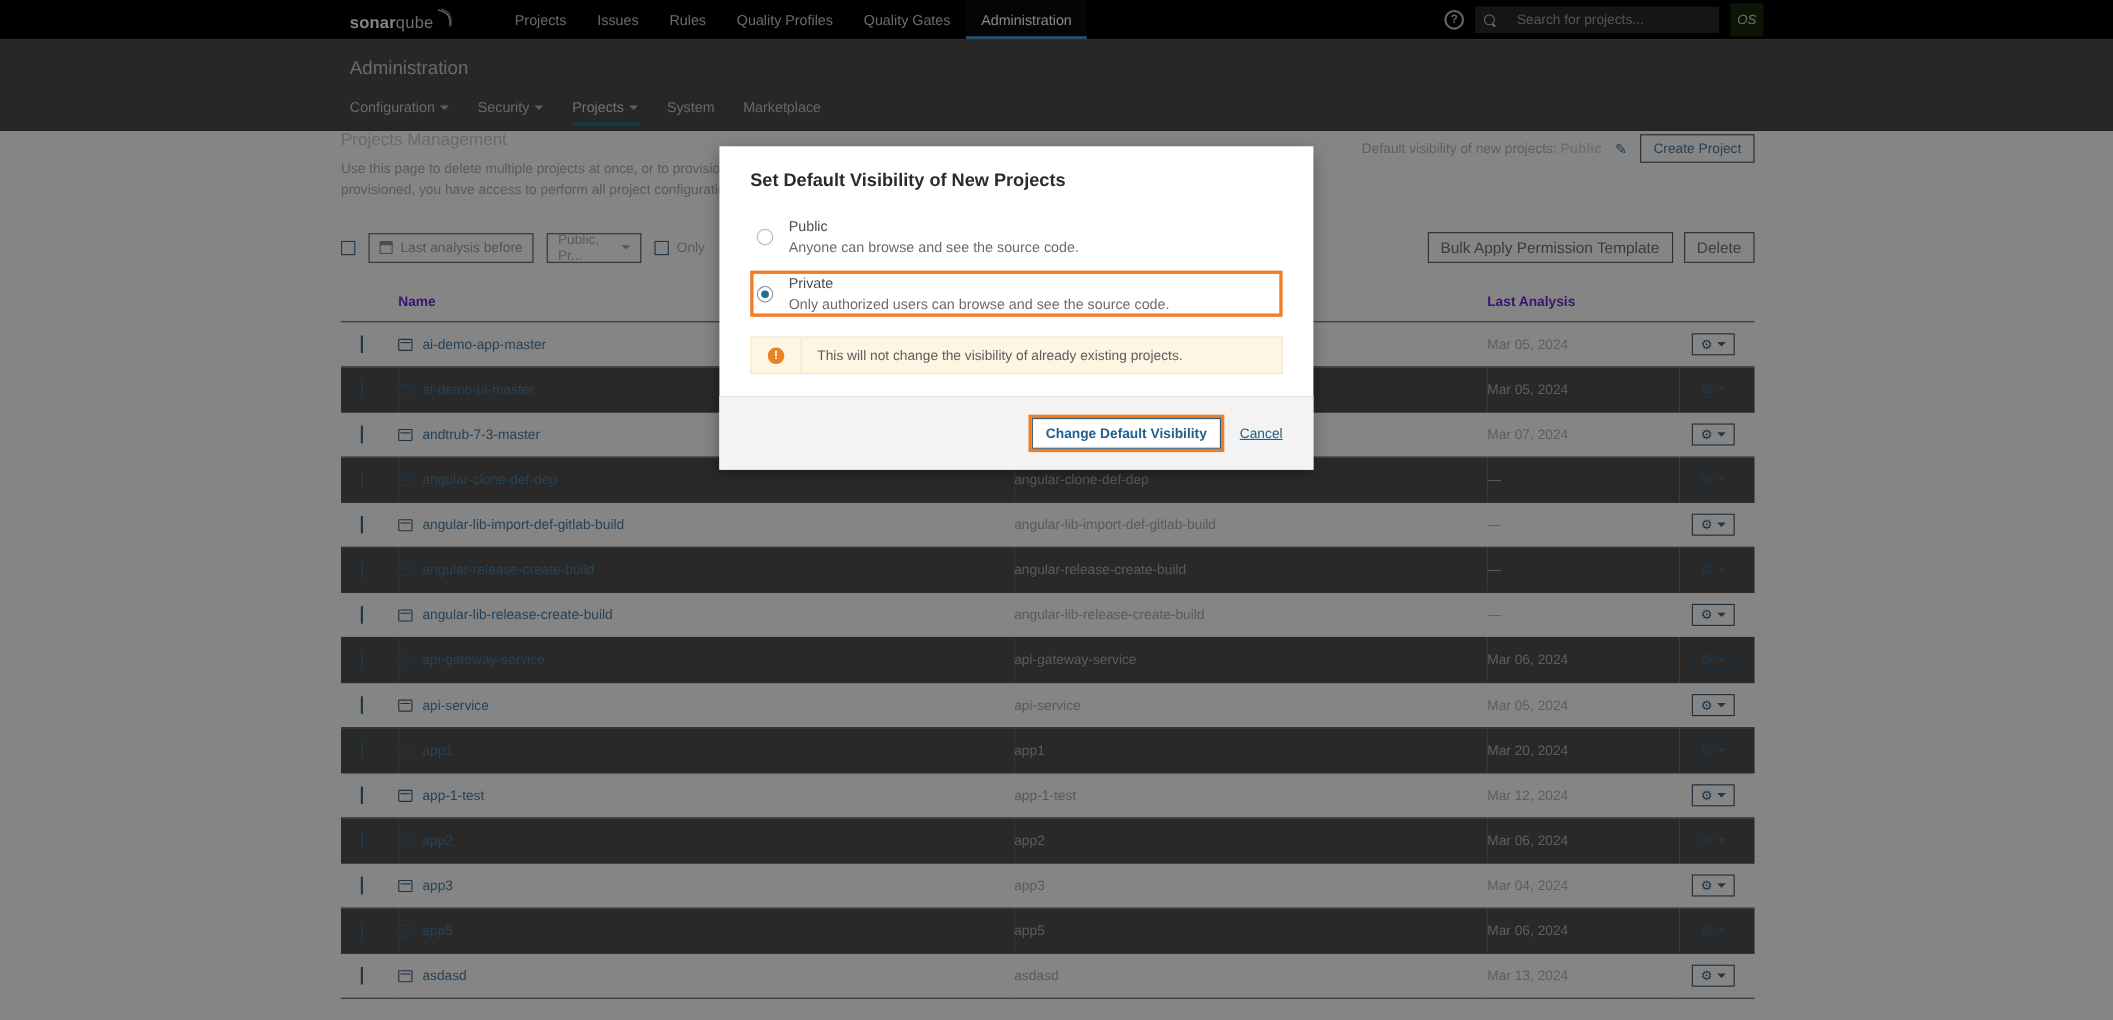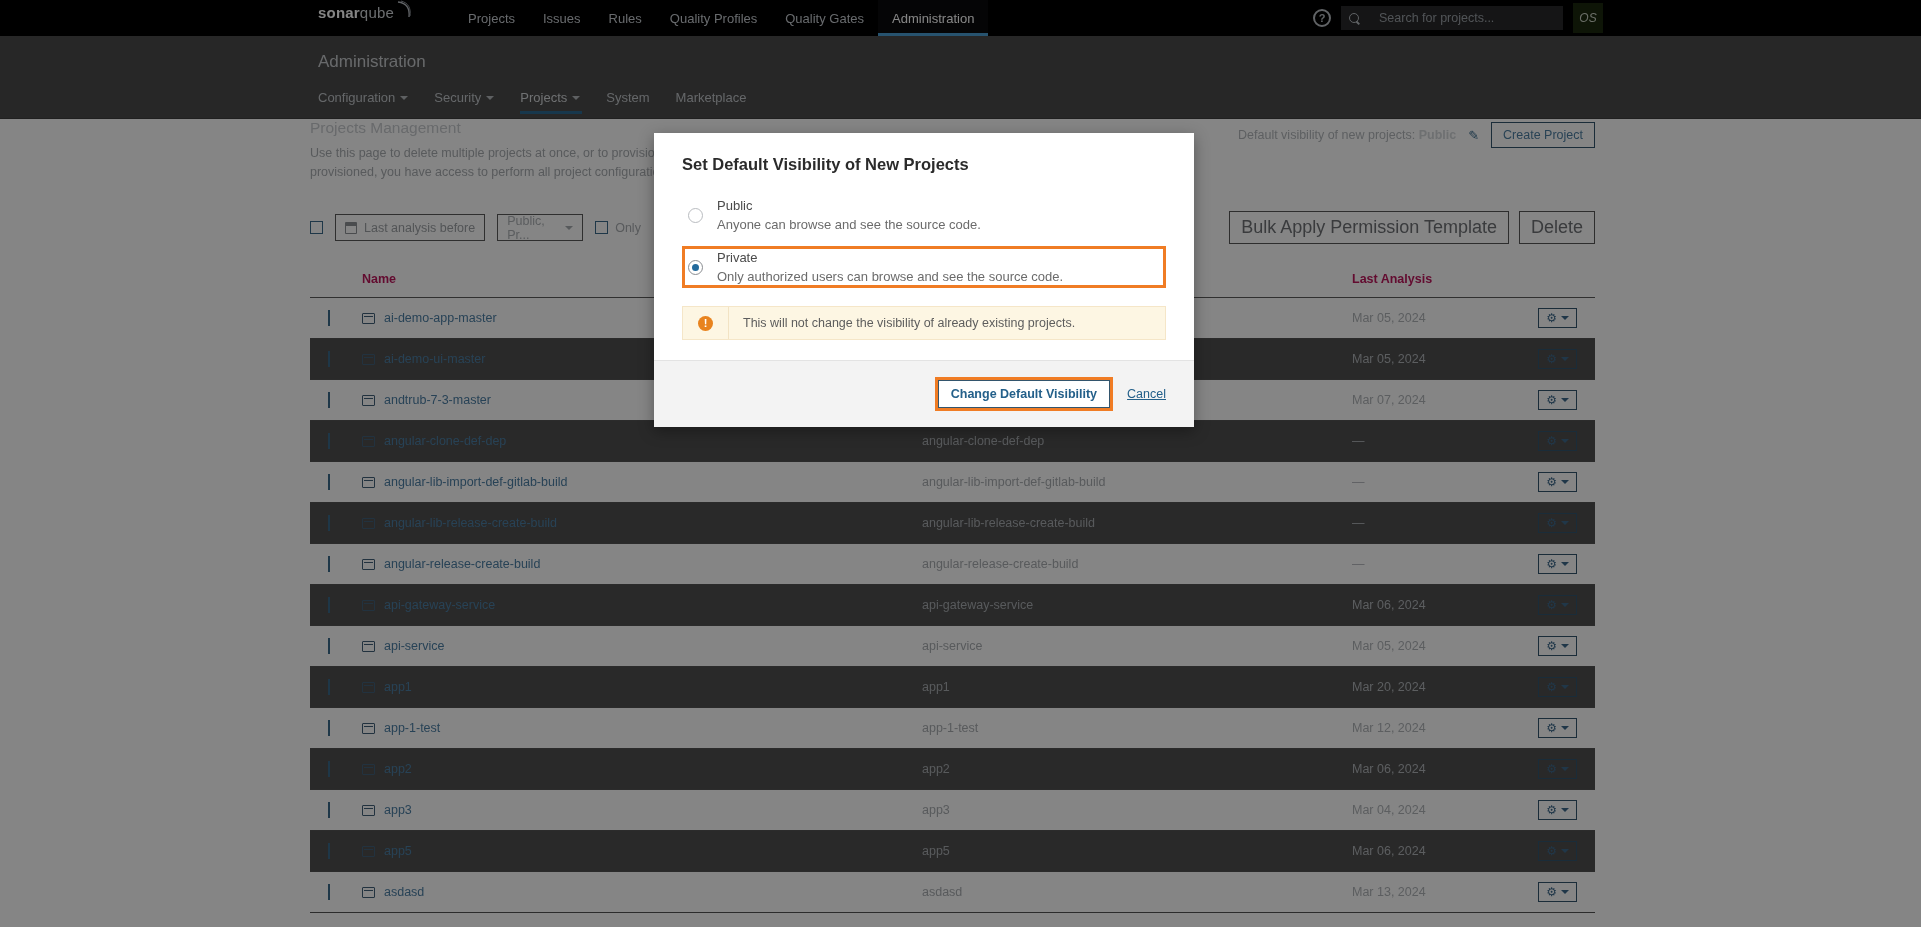--- a/index.html
+++ b/index.html
@@ -11,21 +11,21 @@
   }
   
   #page { position: absolute; inset: 0; }
 
   
   .topnav {
     position: absolute; top: 0; left: 0; width: 1921px; height: 36px;
     background: #000; display: flex; align-items: center;
   }
   .topnav-inner {
-    margin-left: 318px; display: flex; height: 36px; flex: 1;
+    margin-left: 318px; display: flex; align-items: center; height: 36px; flex: 1;
   }
   .brand { display: flex; align-items: baseline; margin-right: 42px; position: relative; }
   .brand-sonar { color: #fff; font-weight: bold; font-size: 15px; letter-spacing: .2px; }
   .brand-qube  { color: #cfd3d7; font-weight: 400; font-size: 15px; letter-spacing: .2px; }
   .brand-swoosh { margin-left: 2px; color: #b9bec4; font-size: 15px; }
   .navlink {
     color: #c7ccd1; font-size: 13px; padding: 0 14px; height: 36px;
     display: flex; align-items: center; white-space: nowrap; cursor: pointer;
   }
   .navlink.active {
@@ -104,27 +104,27 @@
   .cal-icon {
     width: 12px; height: 12px; border: 1.4px solid #8e9296; border-top-width: 4px;
     border-radius: 1px; flex: none;
   }
   .select-field { width: 86px; justify-content: space-between; color: #aeb2b6; }
   .sel-caret { border-top-color: #a8acb0; }
   .chk-lbl { color: #a9adb1; font-size: 12.5px; display: flex; align-items: center; gap: 7px; cursor: pointer; }
   .toolbar-right { margin-left: auto; display: flex; gap: 10px; }
   .btn-disabled {
     border: 1px solid #565656; color: #6f7276; background: transparent;
-    font-size: 18px; padding: 5px 11px; font-family: inherit; cursor: default; text-align: center;
+    font-size: 14px; padding: 5px 11px; font-family: inherit; cursor: default; text-align: center;
   }
 
   
   table.projects { width: 1285px; border-collapse: collapse; margin-top: 18px; }
   table.projects thead th {
-    color: #be185d; font-size: 12.5px; font-weight: bold; text-align: left;
+    color: #6d28d9; font-size: 12.5px; font-weight: bold; text-align: left;
     padding: 10px 0 11px 0; border-bottom: 1px solid #5c5c5c;
   }
   th.c-check, td.c-check { width: 52px; padding-left: 18px !important; }
   th.c-name,  td.c-name  { width: 560px; }
   th.c-key,   td.c-key   { width: 430px; }
   th.c-date,  td.c-date  { width: 175px; text-align: left; }
   th.c-act,   td.c-act   { width: 68px; text-align: right; padding-right: 18px !important; }
   table.projects tbody td {
     padding: 10px 0; font-size: 12.5px; border-bottom: 1px solid #545454; vertical-align: middle;
   }
@@ -391,39 +391,39 @@
             <td class="c-act"><span class="gear-btn">
                 <span class="gear-glyph">⚙</span>
                 <span class="caret gear-caret"></span>
               </span></td>
           </tr>
           <tr>
             <td class="c-check"><span class="cb"></span></td>
             <td class="c-name">
               <span class="name-cell">
                 <span class="proj-icon"></span>
+                <span class="proj-link">angular-release-create-build</span>
+              </span>
+            </td>
+            <td class="c-key key-txt">angular-release-create-build</td>
+            <td class="c-date date-txt">—</td>
+            <td class="c-act"><span class="gear-btn">
+                <span class="gear-glyph">⚙</span>
+                <span class="caret gear-caret"></span>
+              </span></td>
+          </tr>
+          <tr>
+            <td class="c-check"><span class="cb"></span></td>
+            <td class="c-name">
+              <span class="name-cell">
+                <span class="proj-icon"></span>
                 <span class="proj-link">angular-lib-release-create-build</span>
               </span>
             </td>
             <td class="c-key key-txt">angular-lib-release-create-build</td>
-            <td class="c-date date-txt">—</td>
-            <td class="c-act"><span class="gear-btn">
-                <span class="gear-glyph">⚙</span>
-                <span class="caret gear-caret"></span>
-              </span></td>
-          </tr>
-          <tr>
-            <td class="c-check"><span class="cb"></span></td>
-            <td class="c-name">
-              <span class="name-cell">
-                <span class="proj-icon"></span>
-                <span class="proj-link">angular-release-create-build</span>
-              </span>
-            </td>
-            <td class="c-key key-txt">angular-release-create-build</td>
             <td class="c-date date-txt">—</td>
             <td class="c-act"><span class="gear-btn">
                 <span class="gear-glyph">⚙</span>
                 <span class="caret gear-caret"></span>
               </span></td>
           </tr>
           <tr>
             <td class="c-check"><span class="cb"></span></td>
             <td class="c-name">
               <span class="name-cell">

